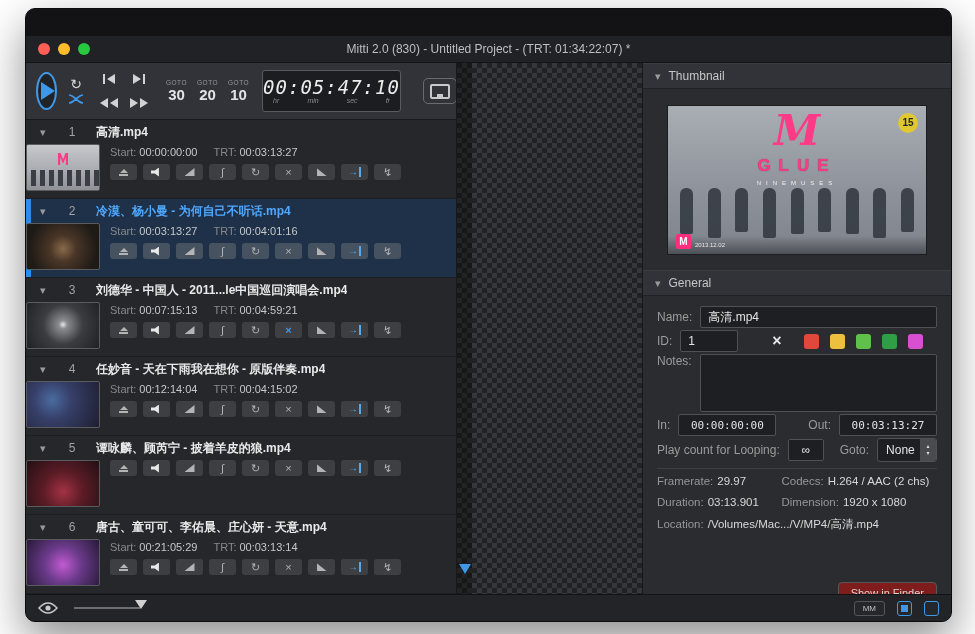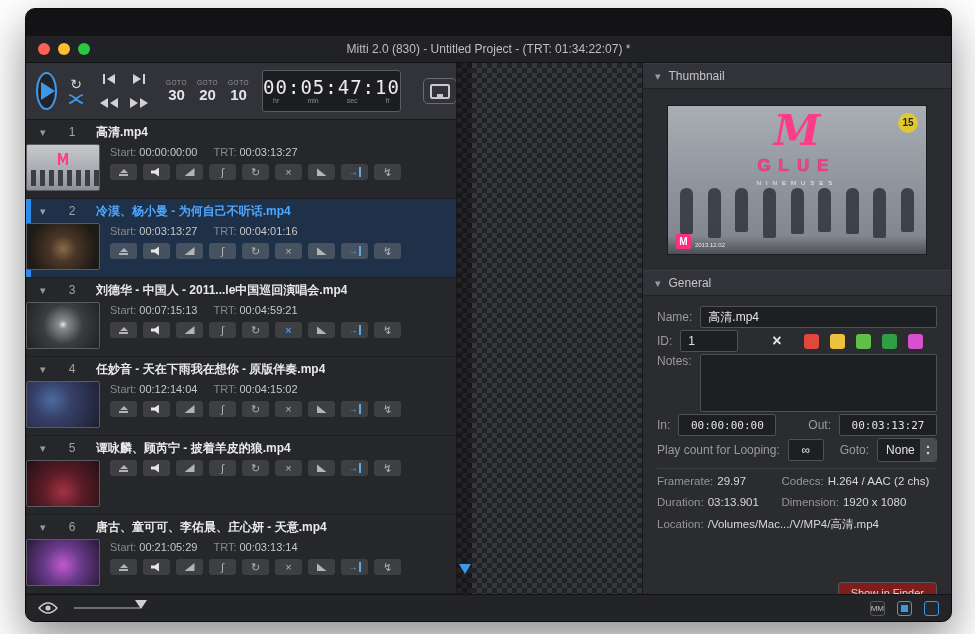--- a/index.html
+++ b/index.html
@@ -33,21 +33,21 @@
              border-left:8px solid currentColor;}
   .tri-left{width:0;height:0;border-top:5px solid transparent;border-bottom:5px solid transparent;
             border-right:8px solid currentColor;}
   .vbar{width:2px;height:10px;background:currentColor;}
   .goto-group{display:flex;gap:6px;}
   .goto-btn{background:transparent;border:none;display:flex;flex-direction:column;align-items:center;
             color:#e4e4e6;cursor:pointer;padding:0 2px;}
   .g-lbl{font-size:6.5px;letter-spacing:.5px;color:#97979a;}
   .g-num{font-size:15px;font-weight:bold;}
   .timecode{width:150px;height:40px;border:1px solid #5a5b5e;border-radius:3px;background:#1c1d20;
-            display:flex;flex-direction:column;align-items:center;justify-content:center;}
+            display:flex;flex-direction:column;align-items:center;justify-content:center;font-style:italic;}
   .tc-digits{font-family:"DejaVu Sans Mono",monospace;font-size:19px;color:#ececee;letter-spacing:1px;line-height:1.05;}
   .tc-units{display:flex;justify-content:space-between;width:100%;padding:0 10px;box-sizing:border-box;
             font-size:7px;color:#8a8a8c;}
   .tb-spacer{flex:1;}
   .out-btn{width:36px;height:26px;border:1px solid #6a6b6e;border-radius:5px;background:transparent;
            display:flex;align-items:center;justify-content:center;cursor:pointer;}
   .monitor-icon{width:16px;height:11px;border:2px solid #c9c9cb;border-radius:2px;display:flex;
                 align-items:flex-end;justify-content:center;}
   .monitor-icon::after{content:"";width:6px;height:3px;background:#c9c9cb;}
 
@@ -153,21 +153,21 @@
   .finder-btn{position:absolute;right:14px;bottom:-10px;height:22px;padding:2px 12px;background:#7f1d1d;
               border:1px solid #56575b;border-radius:4px;color:#d6d6d8;font-size:11px;cursor:pointer;}
 
   
   .bottom-bar{height:26px;background:#232427;border-top:1px solid #131315;display:flex;align-items:center;
               padding:0 12px;gap:12px;flex:0 0 auto;}
   .slider{position:relative;width:66px;height:2px;background:#6e6e70;margin-left:4px;}
   .slider-handle{position:absolute;right:-7px;top:-7px;width:0;height:0;border-left:6px solid transparent;
                  border-right:6px solid transparent;border-top:9px solid #d0d0d2;cursor:pointer;}
   .bb-spacer{flex:1;}
-  .fmt-btn{height:15px;padding:0 0;background:#26272a;border:1px solid #56575b;border-radius:3px;
+  .fmt-btn{height:15px;padding:0 8px;background:#26272a;border:1px solid #56575b;border-radius:3px;
            color:#bfc0c2;font-size:8px;display:flex;align-items:center;cursor:pointer;}
   .sq-btn{width:15px;height:15px;background:#26272a;border:1px solid #3f97e8;border-radius:3px;
           display:flex;align-items:center;justify-content:center;cursor:pointer;padding:0;}
   .sq-btn .fill{width:7px;height:7px;background:#3f97e8;display:block;}
 </style>
 </head>
 <body>
 
 <div class="window">
 

